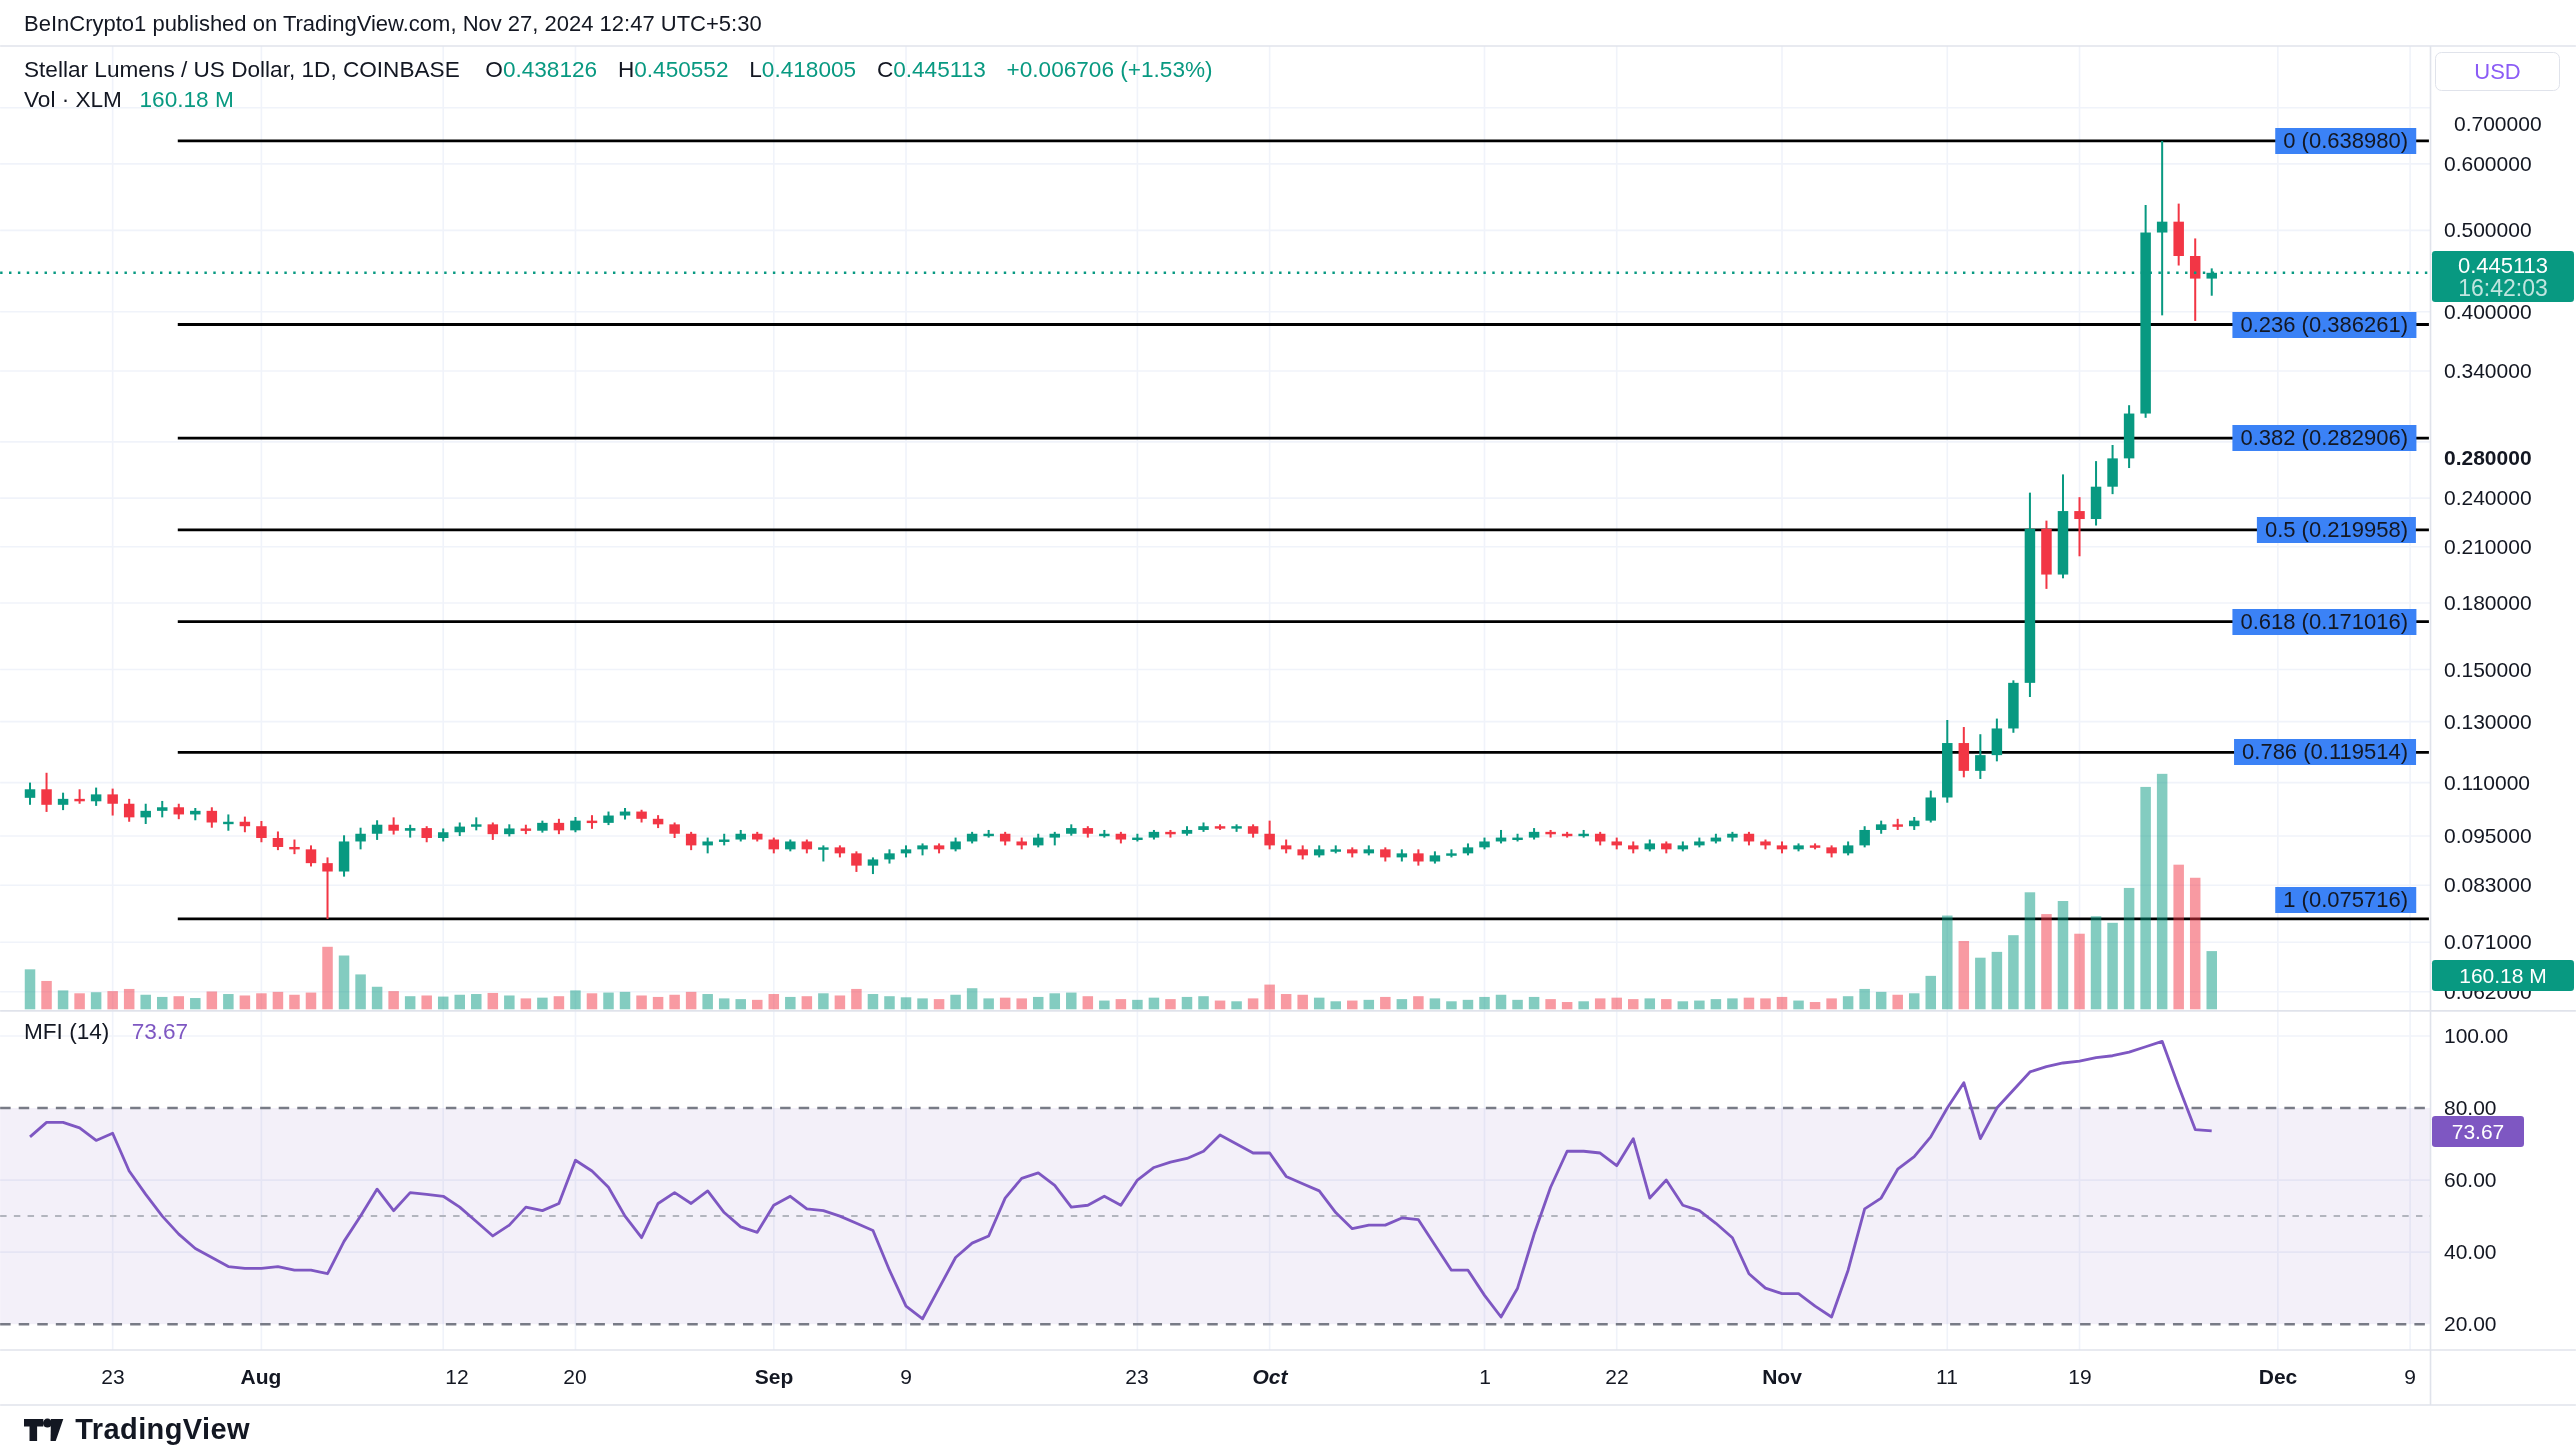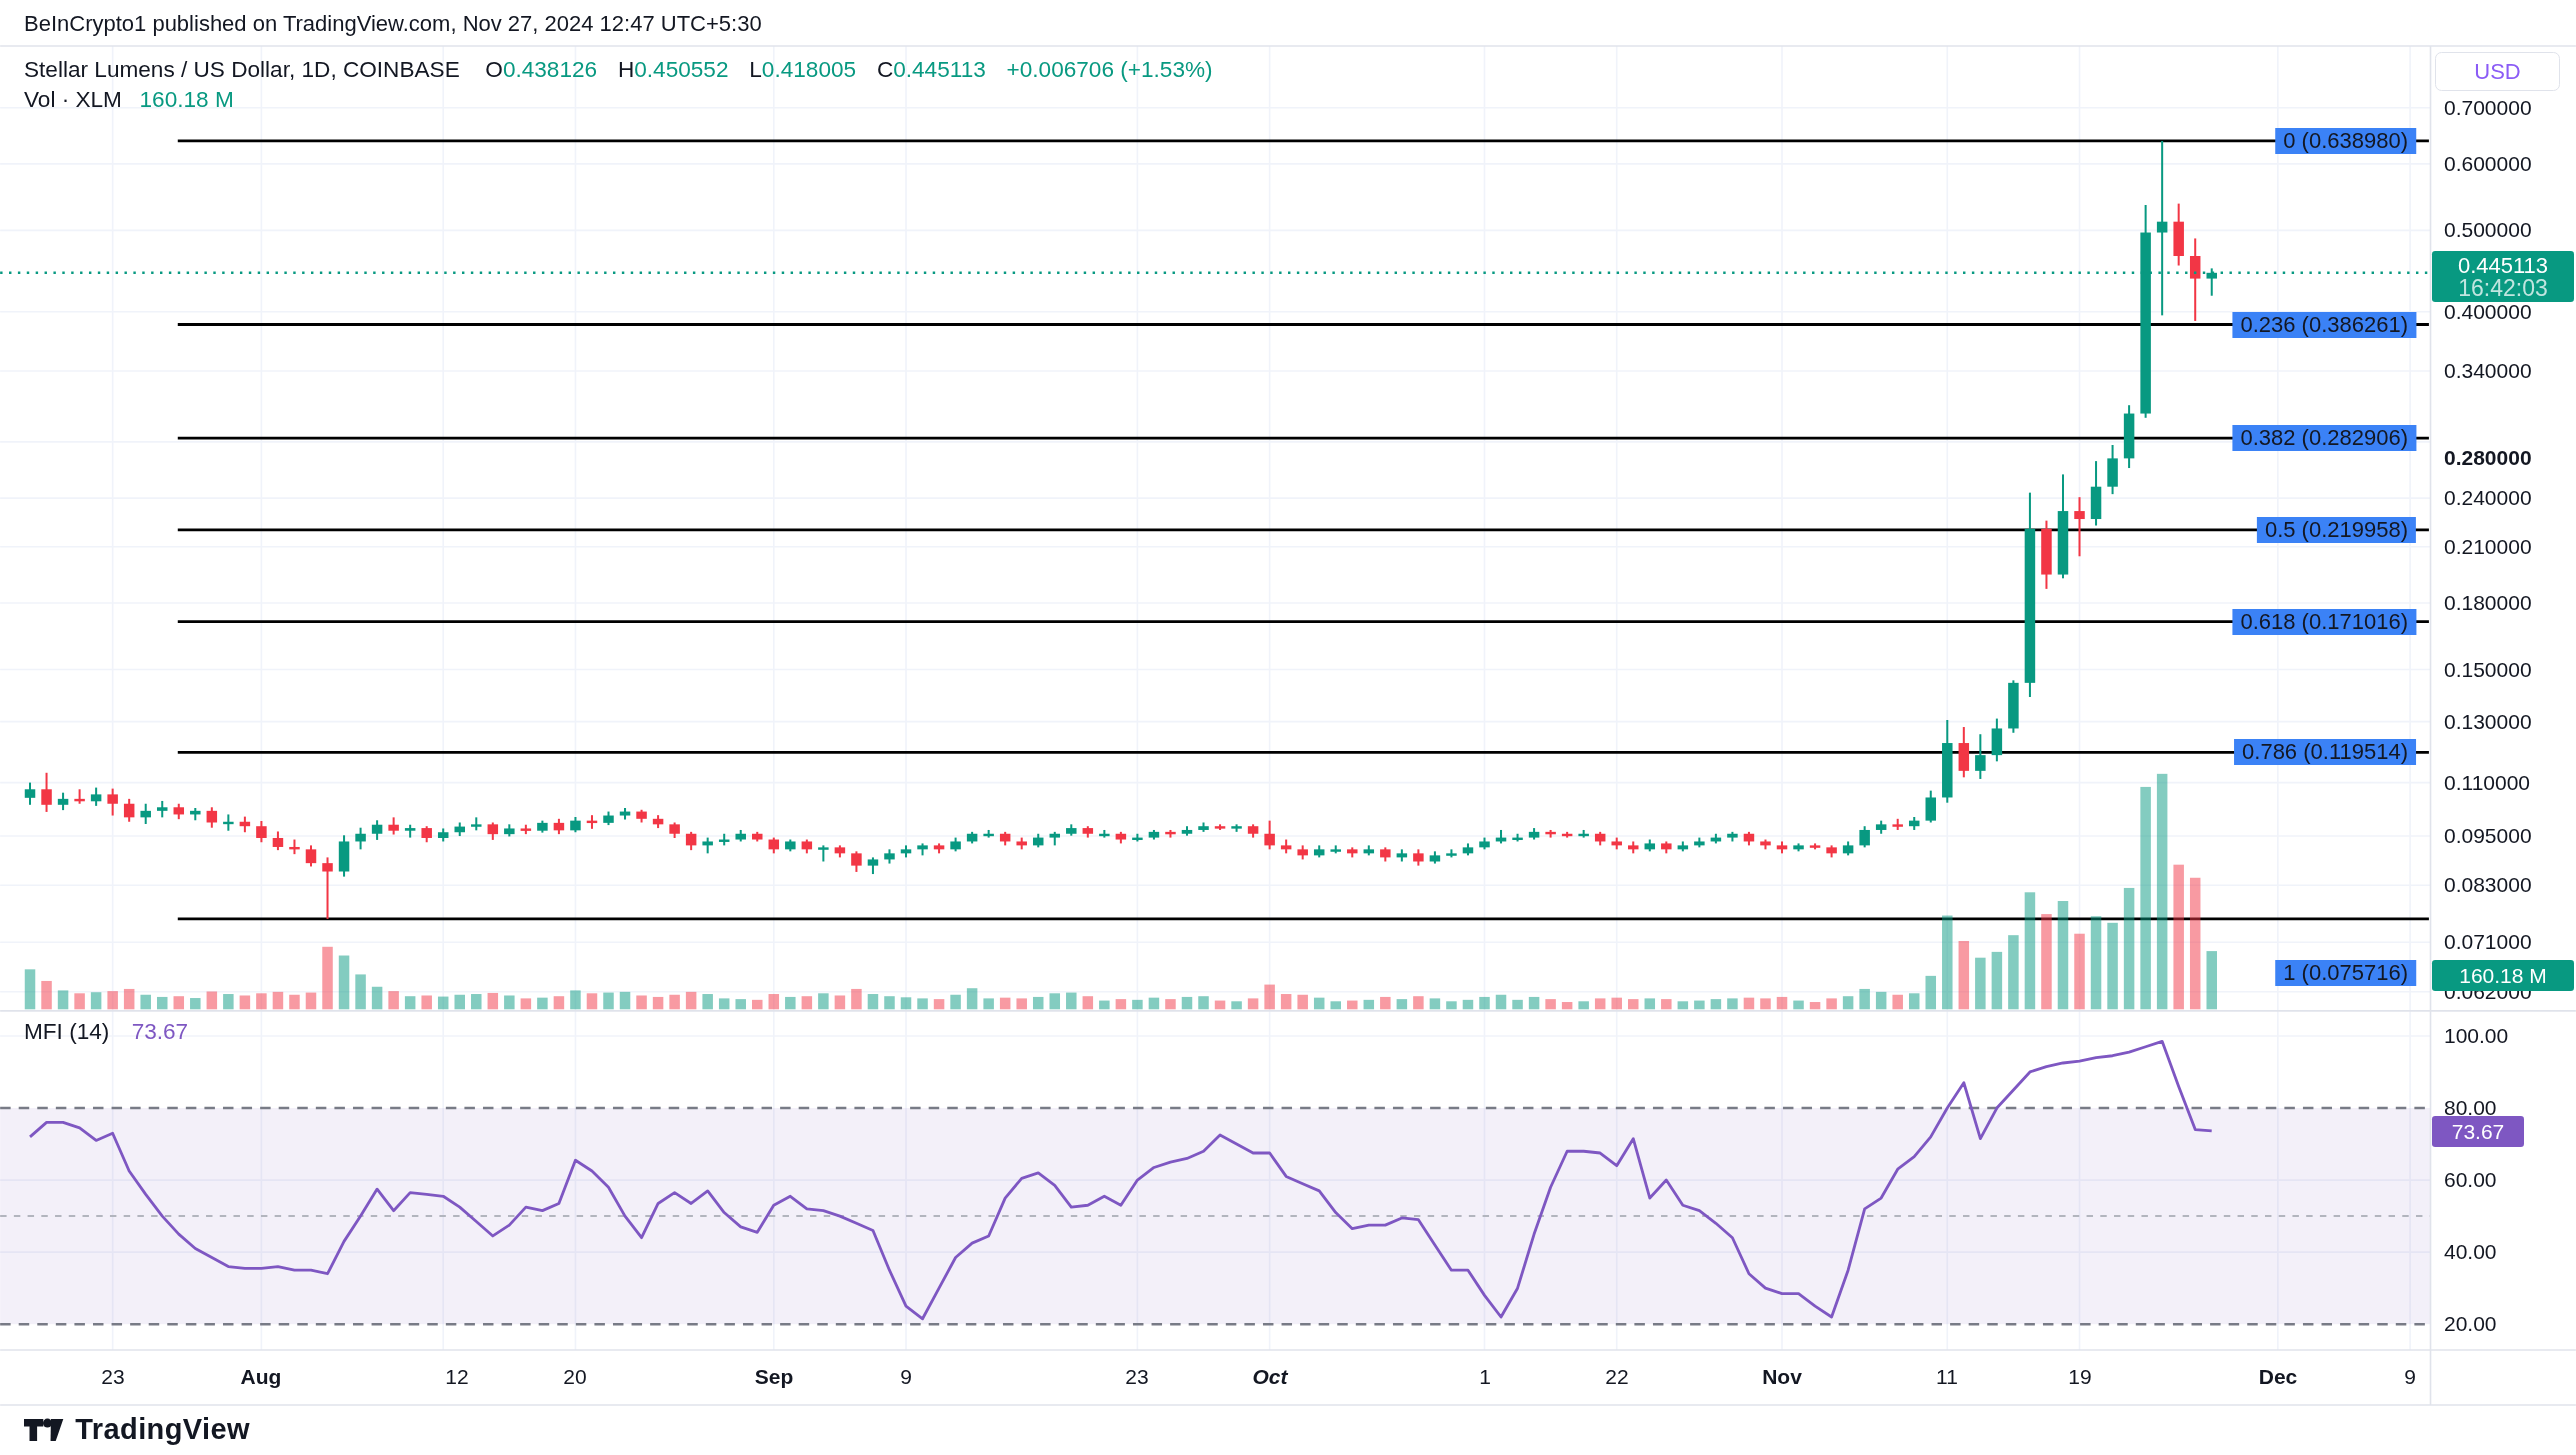--- a/index.html
+++ b/index.html
@@ -544,21 +544,21 @@
   <span style="display:inline-block;width:40px;height:32px;">
     <svg width="40" height="32" viewBox="0 0 58 40">
       <path d="M0 4 H28 V15 H19 V36 H8 V15 H0 Z" fill="#131722"></path>
       <circle cx="34" cy="10" r="6.5" fill="#131722"></circle>
       <path d="M39 4 H57 L46 36 H38.5 Z" fill="#131722"></path>
     </svg>
   </span>
   <span class="brand">TradingView</span>
 </div>
 
-<div class="ylab" style="top: 108px;">0.700000</div>
+<div class="ylab" style="top: 124px; margin-left: 10px;">0.700000</div>
 <div class="ylab" style="top: 164px;">0.600000</div>
 <div class="ylab" style="top: 230px;">0.500000</div>
 <div class="ylab" style="top: 312px;">0.400000</div>
 <div class="ylab" style="top: 371px;">0.340000</div>
 <div class="ylab" style="top: 458px; font-weight: bold;">0.280000</div>
 <div class="ylab" style="top: 498px;">0.240000</div>
 <div class="ylab" style="top: 547px;">0.210000</div>
 <div class="ylab" style="top: 603px;">0.180000</div>
 <div class="ylab" style="top: 670px;">0.150000</div>
 <div class="ylab" style="top: 722px;">0.130000</div>
@@ -586,14 +586,14 @@
 <div class="dlab" style="left: 1947px;">11</div>
 <div class="dlab" style="left: 2080px;">19</div>
 <div class="dlab bold" style="left: 2278px;">Dec</div>
 <div class="dlab" style="left: 2410px;">9</div>
 <div class="fiblab" style="left: 2416px; top: 141px;">0 (0.638980)</div>
 <div class="fiblab" style="left: 2416px; top: 325px;">0.236 (0.386261)</div>
 <div class="fiblab" style="left: 2416px; top: 438px;">0.382 (0.282906)</div>
 <div class="fiblab" style="left: 2416px; top: 530px;">0.5 (0.219958)</div>
 <div class="fiblab" style="left: 2416px; top: 622px;">0.618 (0.171016)</div>
 <div class="fiblab" style="left: 2416px; top: 752px;">0.786 (0.119514)</div>
-<div class="fiblab" style="left: 2416px; top: 973px;">1 (0.075716)</div>
+<div class="fiblab" style="left: 2416px; top: 900px;">1 (0.075716)</div>
 
 
 </body></html>

